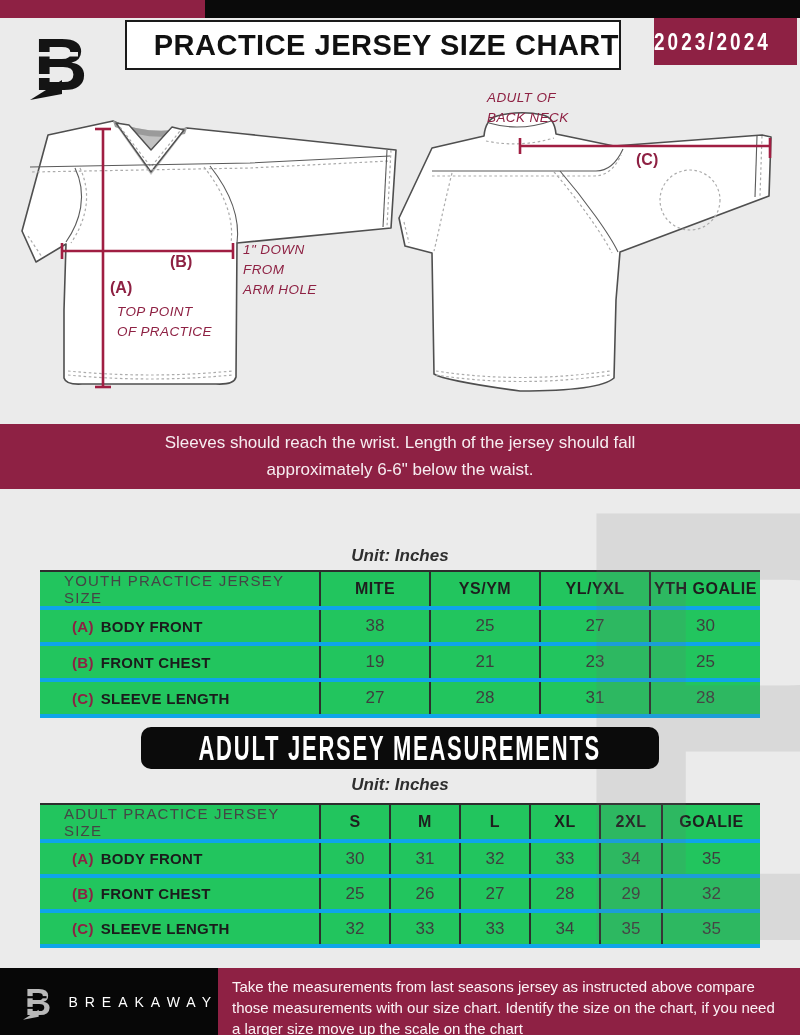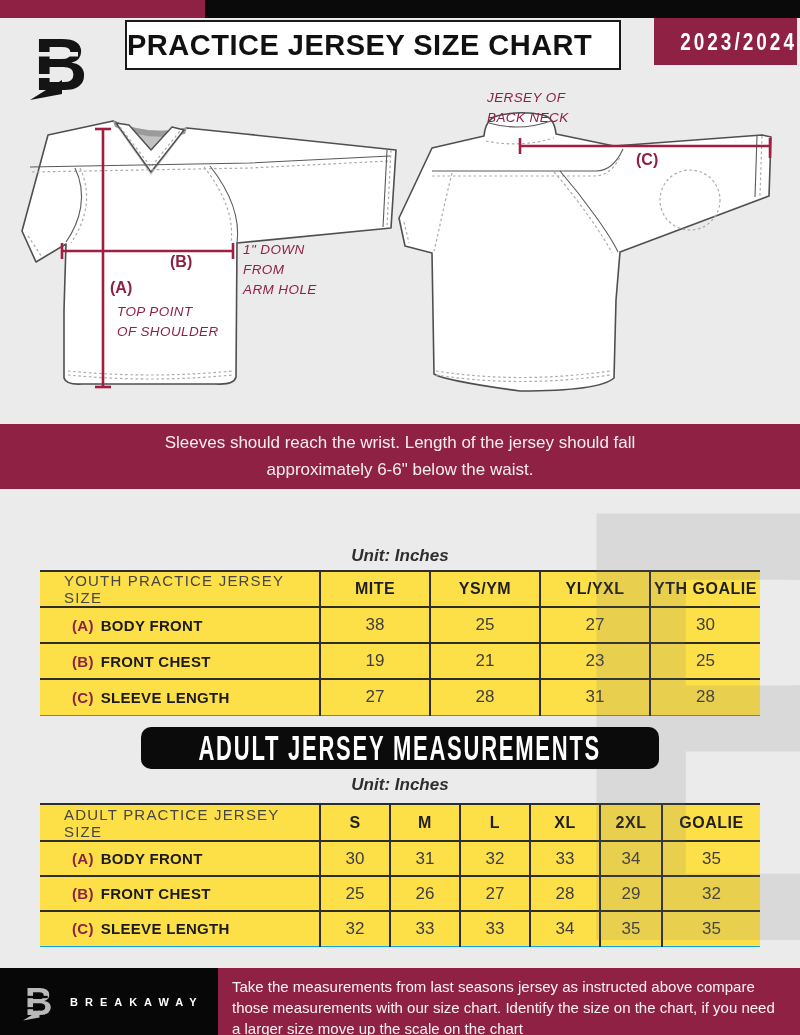--- a/index.html
+++ b/index.html
@@ -4,25 +4,25 @@
 <style>
   * { margin:0; padding:0; box-sizing:border-box; }
   html,body { width:800px; height:1035px; }
   body { font-family:"Liberation Sans", sans-serif; background:#fff; }
   .page { position:relative; width:800px; height:1035px; background:#EBEBEB; overflow:hidden; }
 
   
   .top-strip-maroon { position:absolute; left:0; top:0; width:205px; height:18px; background:#8E2144; }
   .top-strip-black  { position:absolute; left:205px; top:0; width:595px; height:18px; background:#0A0A0A; }
   .year-box { position:absolute; left:654px; top:18px; width:143px; height:47px; background:#8E2144;
-              display:flex; align-items:center; justify-content:flex-end; }
+              display:flex; align-items:center; justify-content:flex-start; }
   .year-box span { color:#fff; font-size:19px; font-weight:700; letter-spacing:3px;
                    transform:scaleY(1.3); display:inline-block; }
   .title-box { position:absolute; left:125px; top:20px; width:496px; height:50px; background:#fff;
-               border:2px solid #1A1A1A; display:flex; align-items:center; justify-content:flex-start; z-index:3; }
+               border:2px solid #1A1A1A; display:flex; align-items:center; justify-content:flex-end; z-index:3; }
   .title-box h1 { font-size:29px; font-weight:700; letter-spacing:0.5px; color:#111; white-space:nowrap; }
   .logo-header { position:absolute; left:28px; top:24px; width:70px; height:80px; }
 
   
   .diagram-svg { position:absolute; left:0; top:70px; width:800px; height:355px; }
   .anno { position:absolute; color:#8E2143; z-index:4; }
   .anno-key { font-weight:700; font-size:16px; }
   .anno-note { font-style:italic; font-size:13.5px; line-height:20px; letter-spacing:0.4px; }
 
   
@@ -35,22 +35,22 @@
   .pill-inner { background:#0B0B0B; border-radius:10px; padding:4px 30px; height:42px;
                 display:flex; align-items:center; justify-content:center; }
   .pill-inner span { color:#fff; font-weight:700; font-size:25px; letter-spacing:2px; white-space:nowrap;
                      transform:scaleY(1.38) scaleX(0.88); display:inline-block; }
   .unit { position:absolute; left:0; width:800px; text-align:center; font-style:italic;
           font-size:17px; color:#2E2E2E; font-weight:700; z-index:35; }
 
   
   table.size-table { position:absolute; left:40px; width:720px; border-collapse:collapse; table-layout:fixed;
                      background:transparent; }
-  table.size-table th, table.size-table td { border-top:2px solid #2D2D2D; border-bottom:1px solid #0ea5e9;
-                     background:#fde047; }
+  table.size-table th, table.size-table td { border-top:2px solid #2D2D2D; border-bottom:4px solid #0ea5e9;
+                     background:#22c55e; }
   table.size-table .vline { border-left:2px solid #2D2D2D; }
   th.lbl-hdr { text-align:left; padding-left:24px; font-weight:400; font-size:15px; letter-spacing:1.2px;
                color:#454545; }
   th.col-hdr { text-align:center; font-weight:700; font-size:16px; color:#1E1E1E; letter-spacing:0.5px; }
   td.row-lbl { text-align:left; padding-left:32px; font-size:15px; color:#1B1B1B; font-weight:700;
                letter-spacing:0.3px; }
   td.row-lbl .rk { color:#8E2143; font-weight:700; margin-right:7px; }
   td.val { text-align:center; font-size:17px; color:#3E3E3E; }
   .yt th { height:36px; } .yt td { height:36px; }
   .at th { height:37px; } .at td { height:35px; }
@@ -58,21 +58,21 @@
   
   .watermark-clip { position:absolute; left:545px; top:505px; width:255px; height:463px;
                     overflow:hidden; z-index:30; pointer-events:none; }
   .watermark-clip div { font-size:620px; font-weight:700; line-height:0.8; margin-top:-28px; margin-left:10px;
                         color:rgba(115,115,115,0.15); }
 
   
   .footer { position:absolute; left:0; top:968px; width:800px; height:67px; z-index:40; }
   .footer-black { position:absolute; left:0; top:0; width:218px; height:67px; background:#070707;
                   display:flex; align-items:center; padding-left:22px; }
-  .footer-brand { color:#fff; font-size:11px; font-weight:700; letter-spacing:7px; margin-left:12px; }
+  .footer-brand { color:#fff; font-size:14px; font-weight:400; letter-spacing:7px; margin-left:12px; }
   .footer-maroon { position:absolute; left:218px; top:0; width:582px; height:68px; background:#8E2144; }
   .footer-note { color:#FBF2F5; font-size:15px; line-height:1.4; padding:8px 14px 0 14px; max-width:580px; }
 
   svg .outline { fill:#FFFFFF; stroke:#4F4F4F; stroke-width:1.6; stroke-linejoin:round; }
   svg .seam    { fill:none; stroke:#5A5A5A; stroke-width:1.1; }
   svg .stitch  { fill:none; stroke:#ABABAB; stroke-width:1.2; stroke-dasharray:2.6 2.6; }
   svg .mline   { stroke:#A01E42; stroke-width:2.6; fill:none; }
 </style>
 </head>
 <body>
@@ -150,30 +150,30 @@
     <g>
       <line class="mline" x1="520" y1="146" x2="770" y2="146"></line>
       <line class="mline" x1="520" y1="138" x2="520" y2="154"></line>
       <line class="mline" x1="770" y1="138" x2="770" y2="158"></line>
     </g>
   </svg>
 
   <div class="anno anno-key" style="left:110px; top:279px;">(A)</div>
   <div class="anno anno-note" style="left:117px; top:302px;">
     <div>TOP POINT</div>
-    <div>OF SHOULDER</div>
+    <div>OF PRACTICE</div>
   </div>
   <div class="anno anno-key" style="left:170px; top:253px;">(B)</div>
   <div class="anno anno-note" style="left:243px; top:240px;">
     <div>1" DOWN</div>
     <div>FROM</div>
     <div>ARM HOLE</div>
   </div>
   <div class="anno anno-note" style="left:487px; top:88px;">
-    <div>JERSEY OF</div>
+    <div>ADULT OF</div>
     <div>BACK NECK</div>
   </div>
   <div class="anno anno-key" style="left:636px; top:151px;">(C)</div>
 
   <div class="fit-banner">
     <p>Sleeves should reach the wrist. Length of the jersey should fall approximately 6-6" below the waist.</p>
   </div>
 
   <div class="unit" style="top:546px;">Unit: Inches</div>
 

